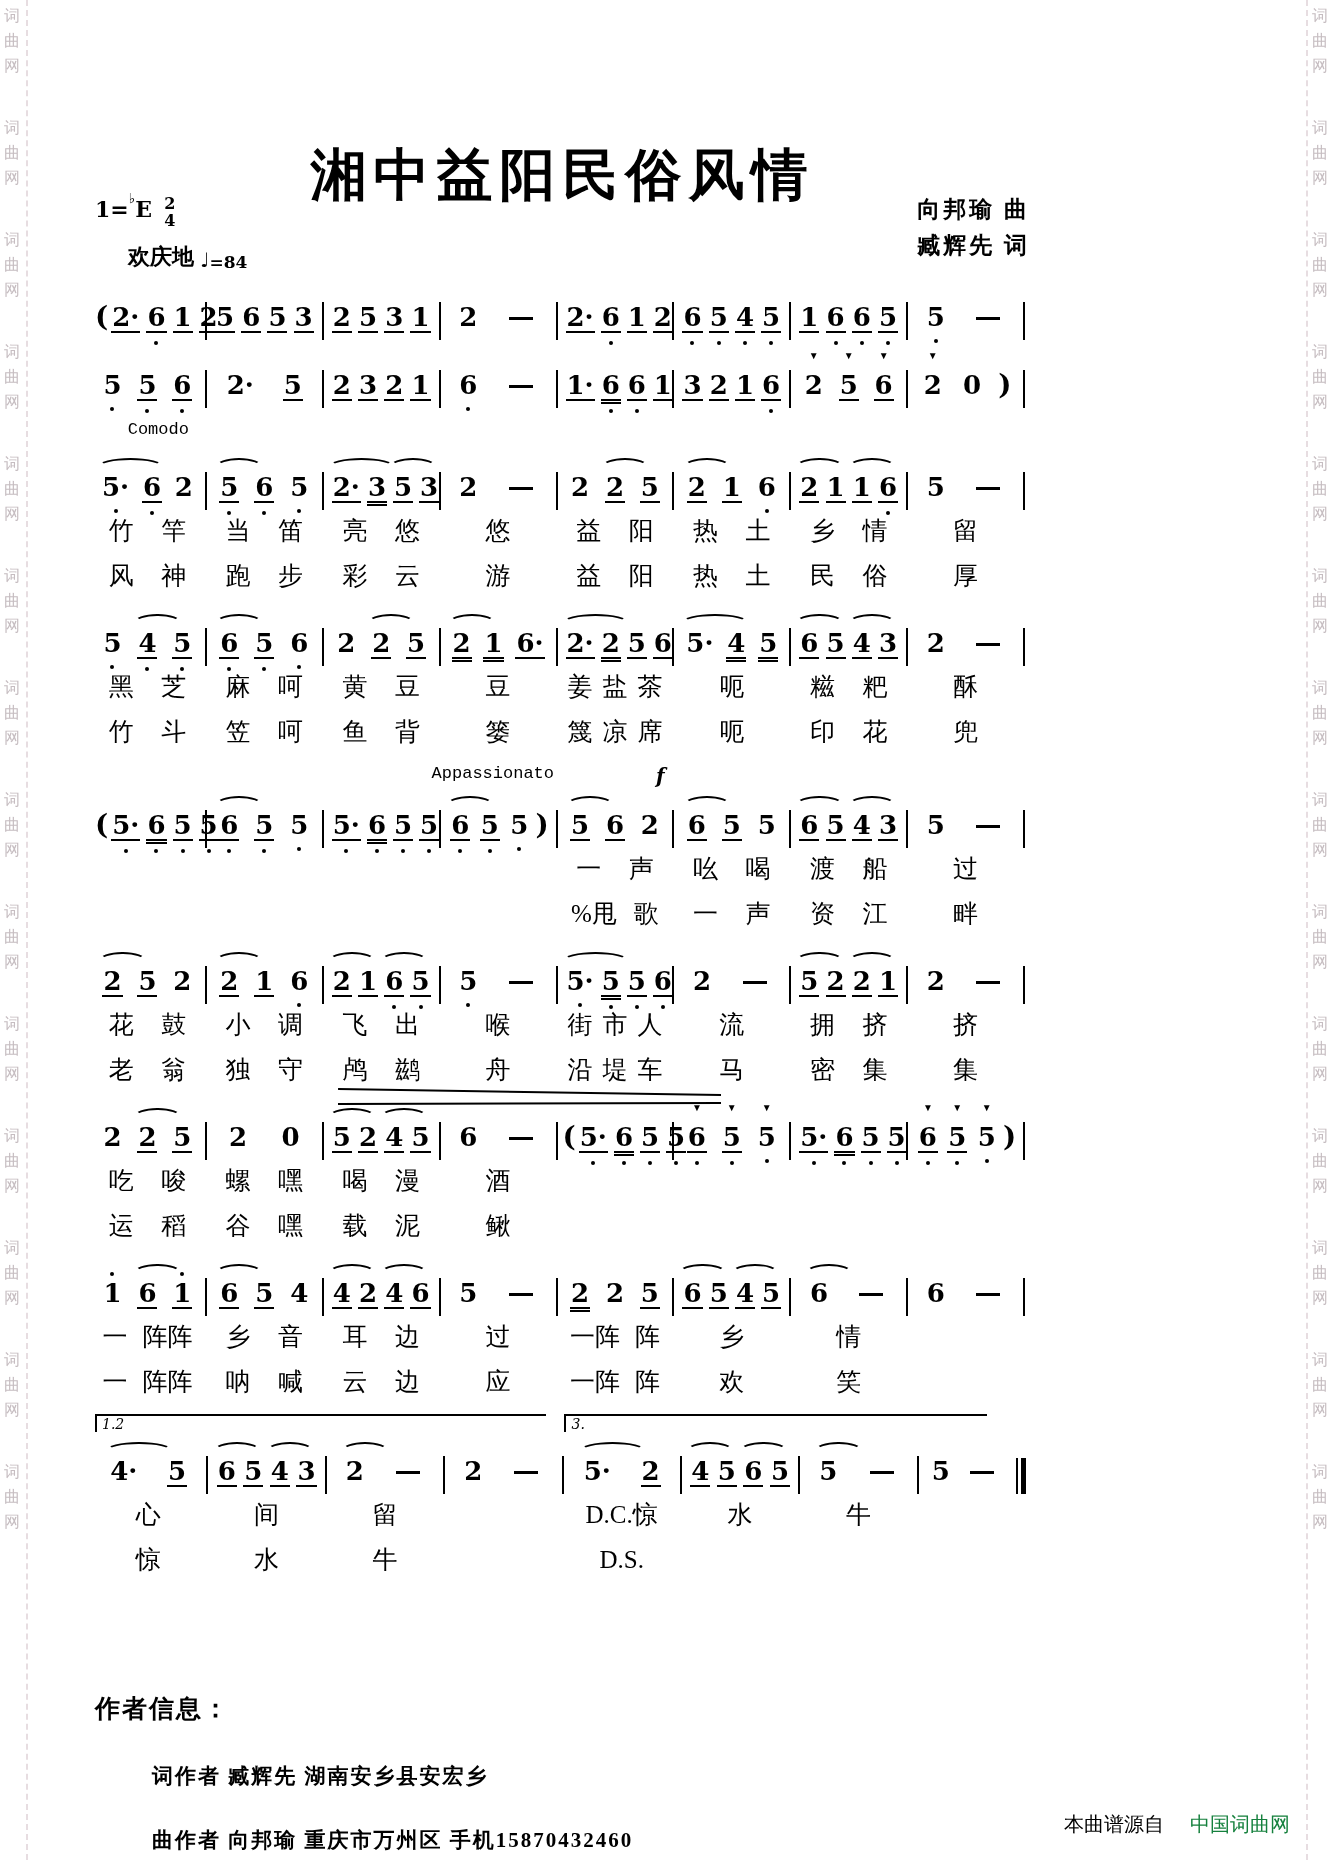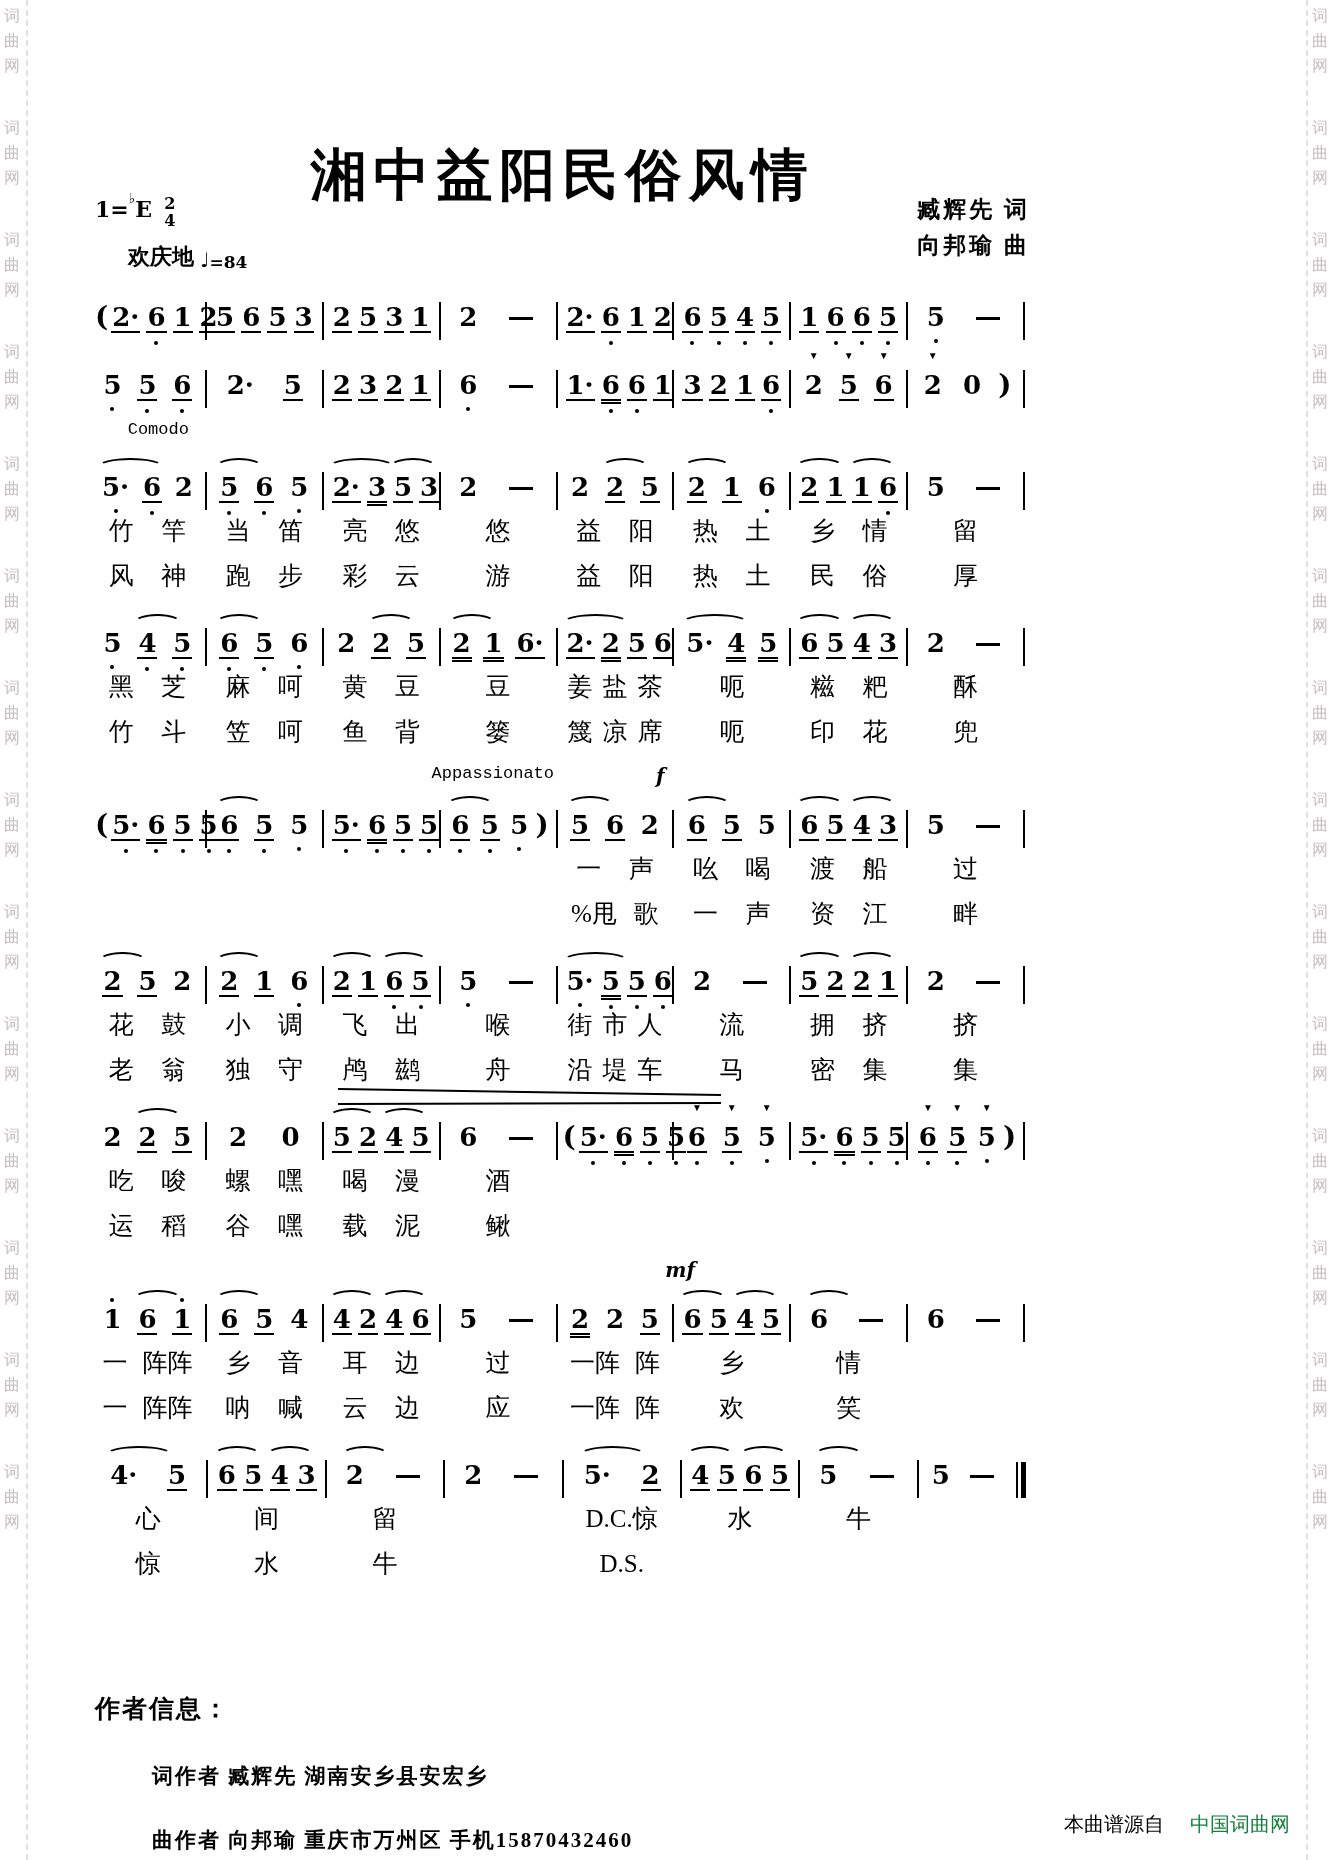--- a/index.html
+++ b/index.html
@@ -220,22 +220,22 @@
     </div>
     <div class="wm-group">
       <span>词</span>
       <span>曲</span>
       <span>网</span>
     </div>
   </div>
 
 <div id="title">湘中益阳民俗风情</div>
 <div id="credits">
+  <div>向邦瑜 曲</div>
   <div>臧辉先 词</div>
-  <div>向邦瑜 曲</div>
 </div>
 <div id="keysig">
   <span>1=</span>
     <span class="flat">♭</span>
     <span>E</span>
   <span class="meter">
     <span>2</span>
     <span>4</span>
   </span>
 </div>
@@ -995,23 +995,20 @@
             <div class="nt"><div class="acc">▼</div><span class="dg">5</span><div class="lodot"></div></div>
             <div class="paren">)</div>
           </div>
           <div class="m-l1"></div>
           <div class="m-l2"></div>
         </div>
         <div class="bar"></div>
       </div>
     </div>
     <div class="system">
-      <div class="marks">
-        <span class="mk-dyn" style="left: 61%;">mf</span>
-      </div>
       <div class="sys-row">
         <div class="measure">
           <div class="m-notes">
             <div class="nt"><div class="hidot"></div><span class="dg">1</span></div>
             <div class="nt"><div class="arc"></div><span class="dg u1">6</span></div>
             <div class="nt"><div class="hidot"></div><span class="dg u1">1</span></div>
           </div>
           <div class="m-l1">
             <span class="lyr-w">一</span>
             <span class="lyr-w">阵阵</span>
@@ -1117,20 +1114,28 @@
             <div class="nt"><span class="dg">6</span></div>
             <div class="dash"></div>
           </div>
           <div class="m-l1"></div>
           <div class="m-l2"></div>
         </div>
         <div class="bar"></div>
       </div>
     </div>
     <div class="system">
+      <div class="volta-row">
+        <div class="volta" style="width: 48%;">
+          <span>1.2</span>
+        </div>
+        <div class="volta" style="width: 45%; margin-left: 2%;">
+          <span>3.</span>
+        </div>
+      </div>
       <div class="sys-row">
         <div class="measure">
           <div class="m-notes">
             <div class="nt"><div class="arc"></div><span class="dg">4·</span></div>
             <div class="nt"><span class="dg u1">5</span></div>
           </div>
           <div class="m-l1">
             <span class="lyr-w">心</span>
           </div>
           <div class="m-l2">

